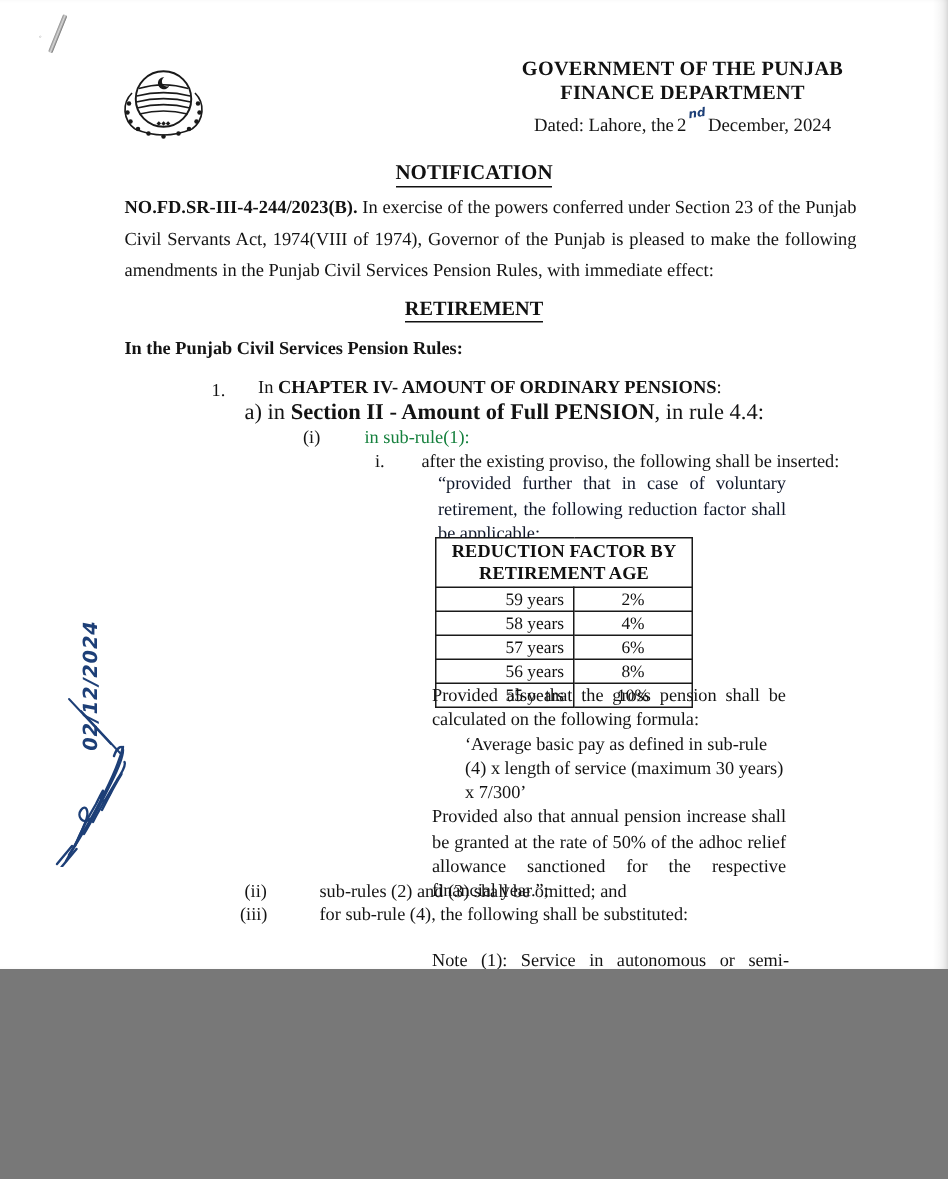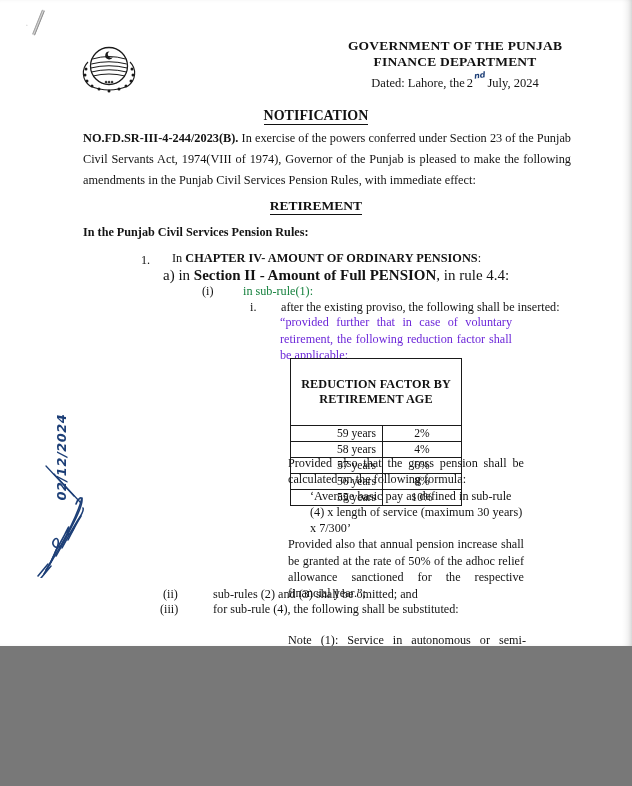--- a/index.html
+++ b/index.html
@@ -69,33 +69,33 @@
   .cl1-a .b{font-weight:bold;}
   .cl1-b{position:absolute;left:163px;top:267px;width:400px;font-size:15px;color:#131313;}
   .cl1-b .b{font-weight:bold;}
 
   .rom-i{position:absolute;left:202px;top:284px;font-size:12.2px;color:#141414;}
   .sub1{position:absolute;left:243px;top:284px;font-size:12.2px;color:#15803d;}
   .rom-ii-a{position:absolute;left:250px;top:300px;font-size:12.2px;color:#141414;}
   .afterproviso{position:absolute;left:281px;top:300px;font-size:12.2px;color:#141414;white-space:nowrap;}
 
   .quote1{
-    position:absolute;left:280px;top:314px;width:232px;
-    font-size:12.2px;line-height:16.5px;color:#6d28d9;text-align:justify;
+    position:absolute;left:292px;top:314px;width:232px;
+    font-size:12.2px;line-height:16.5px;color:#0f172a;text-align:justify;
   }
 
   
   .rtable{
     position:absolute;left:290px;top:358px;width:172px;
     border-collapse:collapse;background:#fff;
   }
   .rtable td,.rtable th{border:1.2px solid #1a1a1a;color:#111;}
   .rtable th{
     font-weight:bold;font-size:12.2px;text-align:center;
-    padding:18px 3px;line-height:15px;letter-spacing:.1px;
+    padding:1px 3px;line-height:15px;letter-spacing:.1px;
   }
   .rtable td{font-size:11.6px;padding:1px 6px;}
   .rtable td.age{text-align:right;}
   .rtable td.pct{text-align:center;width:66px;}
 
   .quote2{
     position:absolute;left:288px;top:455px;width:236px;
     font-size:12.2px;line-height:16.3px;color:#131313;text-align:justify;
   }
   .quote2 .formula{display:block;padding-left:22px;text-align:left;}
@@ -166,21 +166,21 @@
     </svg>
   </div>
 
   <div class="hdr">
     <div class="l1">GOVERNMENT OF THE PUNJAB</div>
     <div class="l2">FINANCE DEPARTMENT</div>
     <div class="dateline">
       <span>Dated: Lahore, the</span>
       <span class="dnum">2</span>
       <span class="sup">nd</span>
-      <span>July, 2024</span>
+      <span>December, 2024</span>
     </div>
   </div>
 
   <div class="notif">
     <span>NOTIFICATION</span>
   </div>
 
   <div class="para">
     <b>NO.FD.SR-III-4-244/2023(B).</b><span> In exercise of the powers conferred under Section 23 of the Punjab Civil Servants Act, 1974(VIII of 1974), Governor of the Punjab is pleased to make the following amendments in the Punjab Civil Services Pension Rules, with immediate effect:</span>
   </div>

